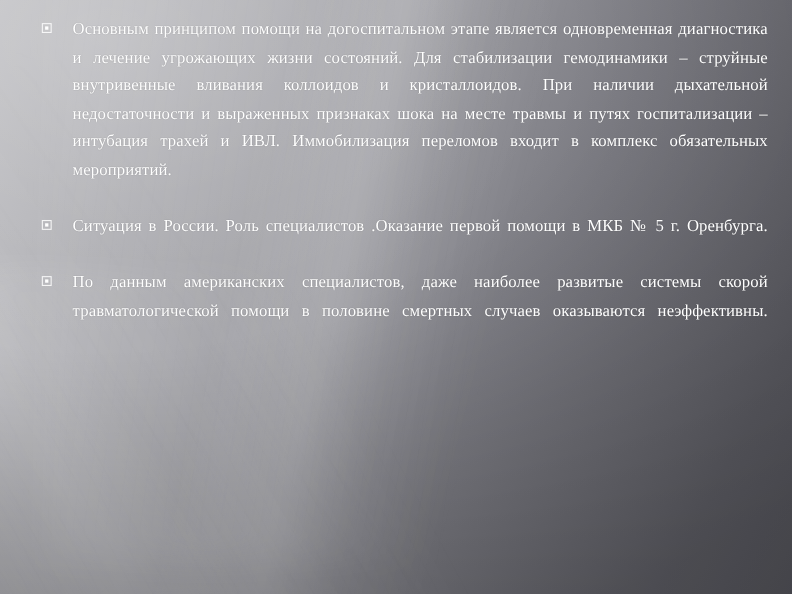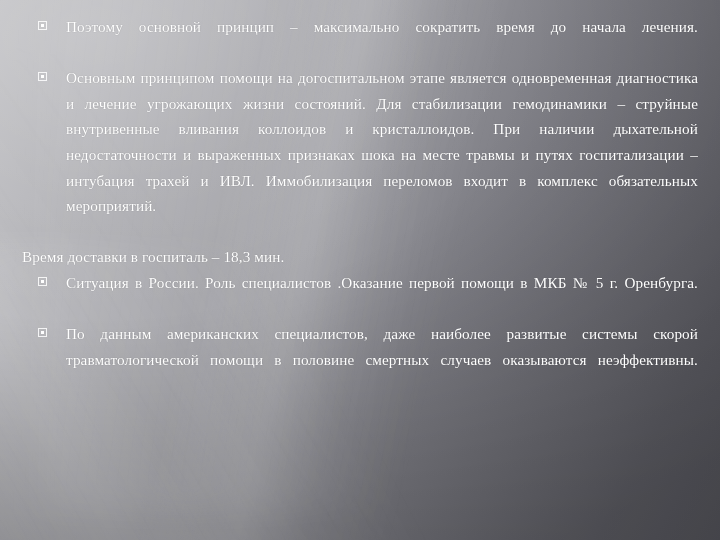--- a/index.html
+++ b/index.html
@@ -160,35 +160,28 @@
 
   <div class="bg-base"></div>
   <div class="bg-streak-a"></div>
   <div class="bg-streak-b"></div>
   <div class="bg-streak-c"></div>
   <div class="bg-streak-d"></div>
   <div class="bg-dark-wash"></div>
 
   <div class="content">
 
-    <div class="para bulleted">
-      <span class="bullet"></span>
-      <span class="txt">Поэтому основной принцип – максимально сократить время до начала лечения.</span>
-    </div>
 
 
     <div class="para bulleted">
       <span class="bullet"></span>
       <span class="txt">Основным принципом помощи на догоспитальном этапе является одновременная диагностика и лечение угрожающих жизни состояний. Для стабилизации гемодинамики – струйные внутривенные вливания коллоидов и кристаллоидов.    При наличии дыхательной недостаточности и выраженных  признаках шока на месте травмы и путях госпитализации – интубация трахей и ИВЛ. Иммобилизация переломов входит в комплекс обязательных мероприятий.</span>
     </div>
 
 
-    <div class="para plain">
-      <span class="txt">Время доставки в госпиталь – 18,3 мин.</span>
-    </div>
 
     <div class="para bulleted">
       <span class="bullet"></span>
       <span class="txt">Ситуация в России. Роль специалистов .Оказание первой помощи в МКБ № 5 г. Оренбурга.</span>
     </div>
 
     <div class="para bulleted">
       <span class="bullet"></span>
       <span class="txt">По данным американских специалистов, даже наиболее развитые системы скорой травматологической помощи в половине смертных случаев оказываются неэффективны.</span>
     </div>

